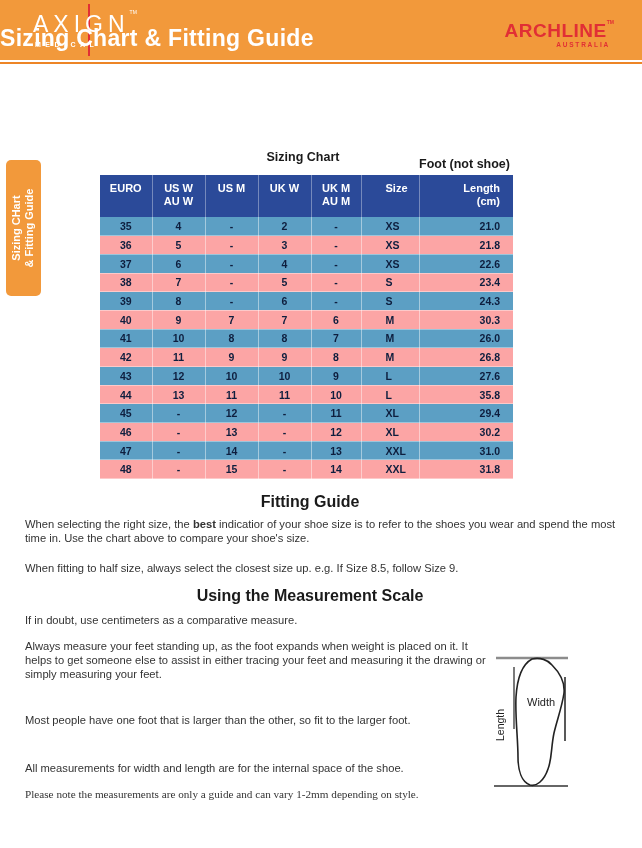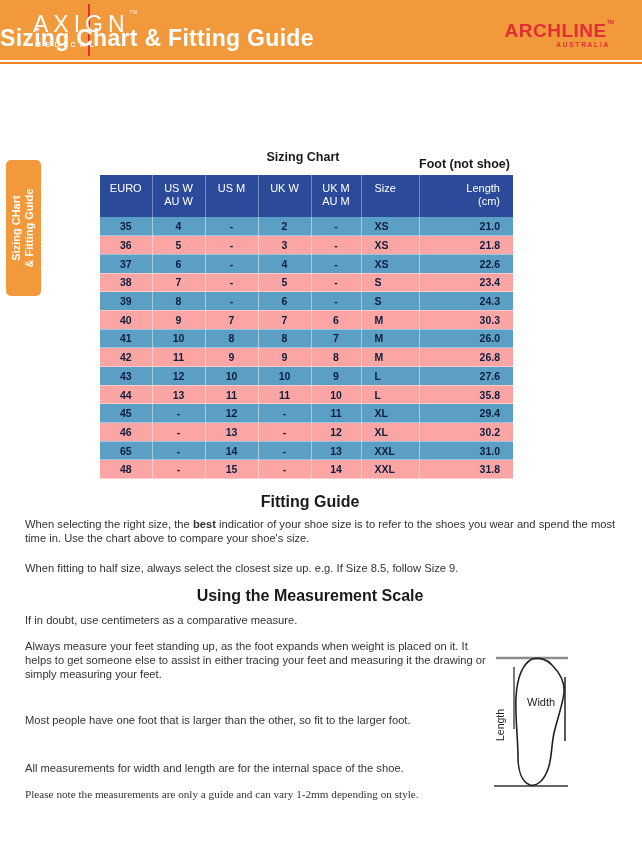--- a/index.html
+++ b/index.html
@@ -32,30 +32,30 @@
                    color:#fff; font-weight:bold; font-size:11px; line-height:13px; }
 
   
   .chart-title { position:absolute; left:238px; top:150px; width:130px; text-align:center;
                  font-size:12.5px; font-weight:bold; color:#1a1a1a; }
   .foot-note { position:absolute; left:413px; top:157px; width:103px; text-align:center;
                font-size:12.5px; font-weight:bold; color:#1a1a1a; }
 
   table.size-table { position:absolute; left:100px; top:175px; width:413px;
                      border-collapse:collapse; table-layout:fixed; }
-  .size-table th { background:#2B4A99; color:#fff; font-size:11px; font-weight:normal;
+  .size-table th { background:#2B4A99; color:#fff; font-size:11px; font-weight:bold;
                    height:42px; vertical-align:top; padding-top:7px; line-height:13px;
                    text-align:center; border-right:1px solid rgba(255,255,255,.35); }
   .size-table th span { display:block; }
   .size-table th span:empty { display:none; }
   .size-table td { font-size:10.5px; font-weight:bold; color:#0E1E3E; text-align:center;
                    height:18.7px; border-right:1px solid rgba(255,255,255,.45);
                    border-bottom:1px solid rgba(255,255,255,.4); }
   .size-table th:last-child, .size-table td:last-child { border-right:none; }
-  .size-table .c5 { text-align:left; padding-left:13px; }
+  .size-table .c5 { text-align:left; padding-left:24px; }
   .size-table .c6 { text-align:right; padding-right:13px; }
   tr.row-teal td { background:#5C9FC4; }
   tr.row-peri td { background:#fca5a5; }
 
   
   .h2 { position:absolute; left:20px; width:580px; text-align:center;
         font-size:16px; font-weight:bold; color:#1a1a1a; }
   .fitting-h { top:493px; }
   .measure-h { top:587px; }
   p.body { position:absolute; left:25px; font-size:11.2px; line-height:14px; color:#333; }
@@ -243,21 +243,21 @@
         <tr class="row-peri">
           <td class="c0">46</td>
           <td class="c1">-</td>
           <td class="c2">13</td>
           <td class="c3">-</td>
           <td class="c4">12</td>
           <td class="c5">XL</td>
           <td class="c6">30.2</td>
         </tr>
         <tr class="row-teal">
-          <td class="c0">65</td>
+          <td class="c0">47</td>
           <td class="c1">-</td>
           <td class="c2">14</td>
           <td class="c3">-</td>
           <td class="c4">13</td>
           <td class="c5">XXL</td>
           <td class="c6">31.0</td>
         </tr>
         <tr class="row-peri">
           <td class="c0">48</td>
           <td class="c1">-</td>

